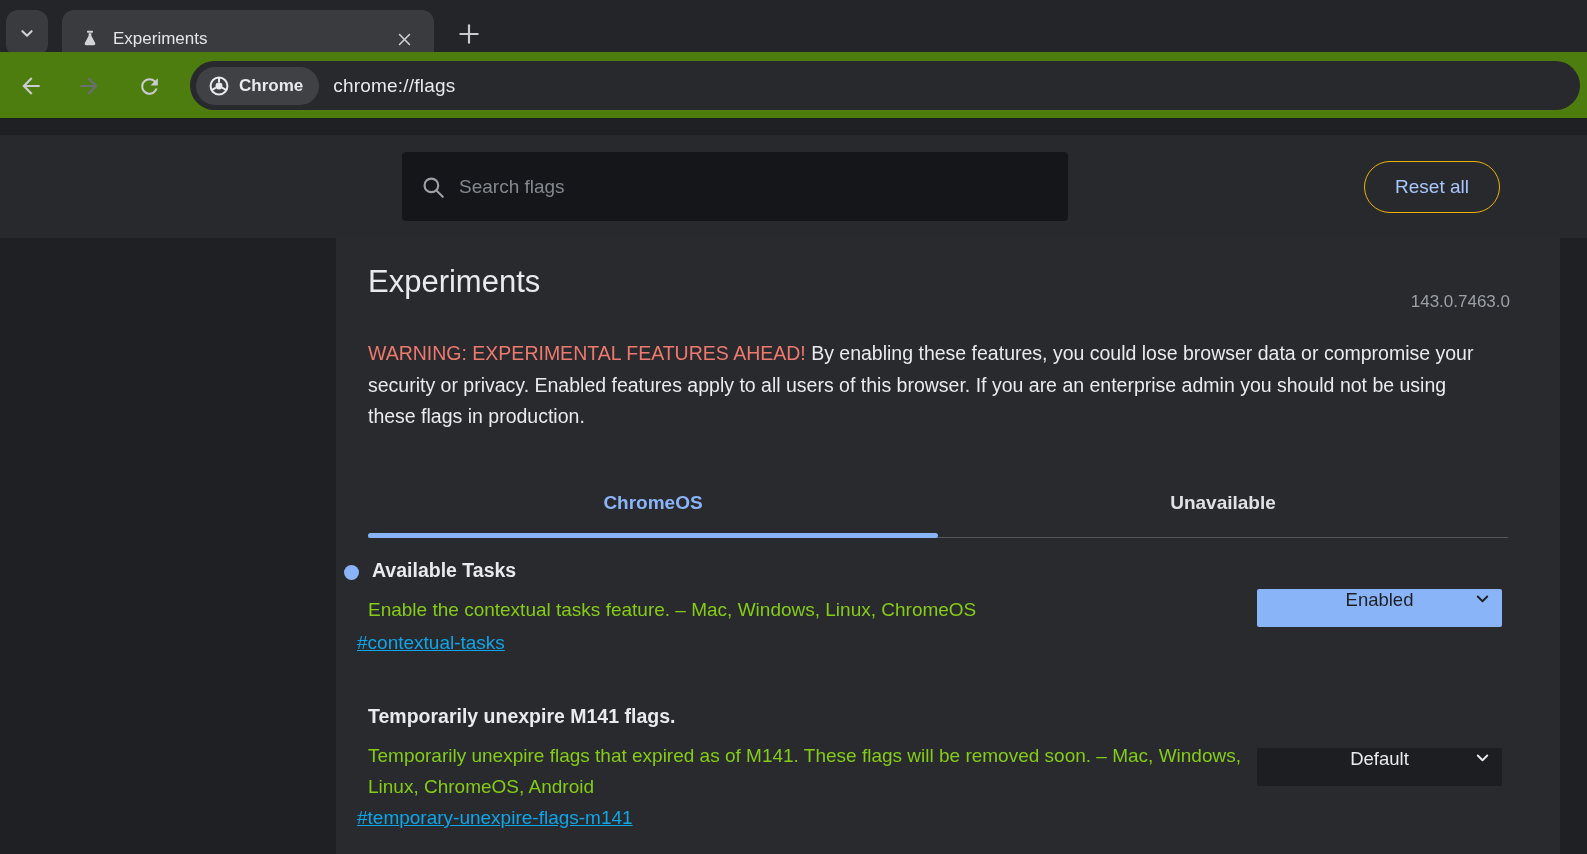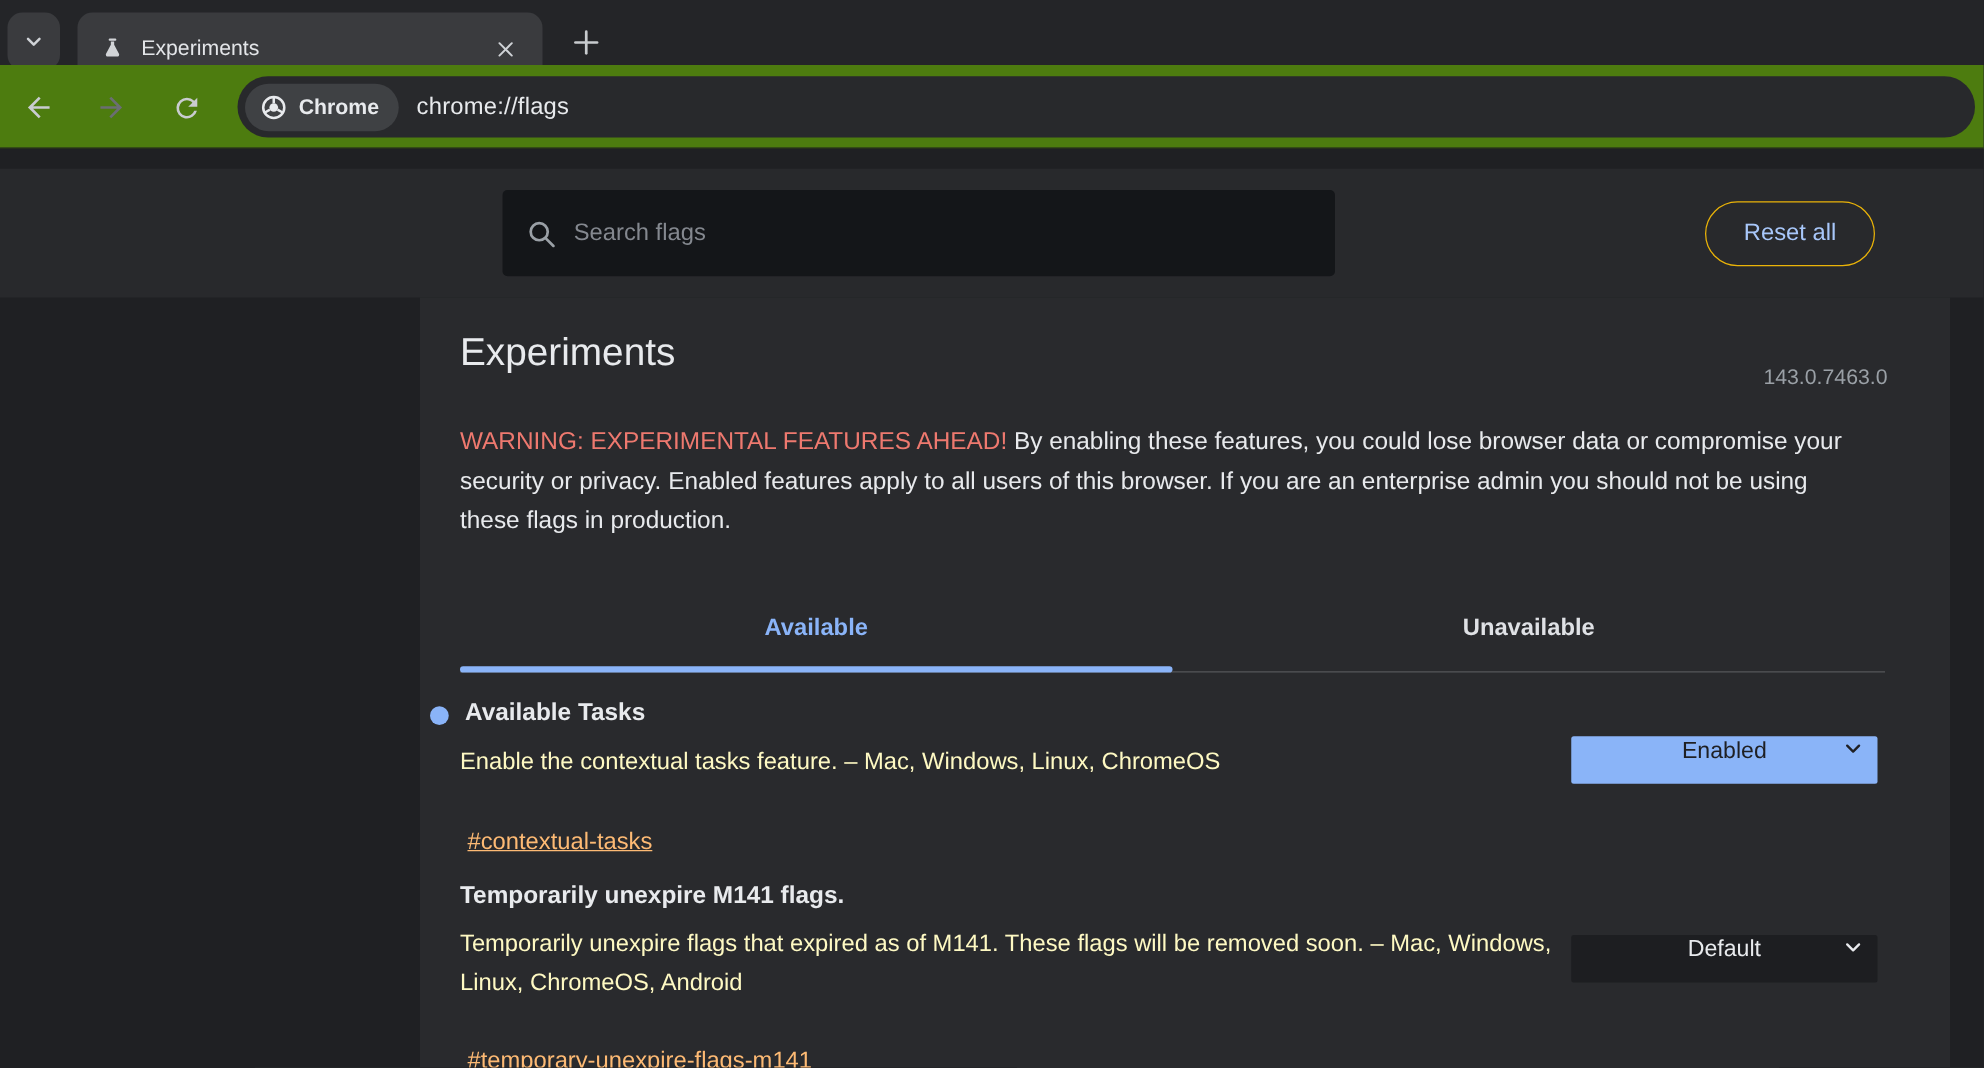--- a/index.html
+++ b/index.html
@@ -75,22 +75,22 @@
 
   .exp-tabs { position:absolute; top:250px; left:32px; width:1140px; display:flex; }
   .exp-tab { width:50%; text-align:center; font-size:19px; font-weight:bold; color:#dfe1e5; cursor:pointer; padding:4px 0; }
   .exp-tab.active { color:#8ab4f8; }
   .tab-underline-track { position:absolute; top:299px; left:32px; width:1140px; height:1px; background:#55575a; }
   .tab-underline-active { position:absolute; top:295px; left:32px; width:570px; height:5px; background:#8ab4f8; border-radius:3px; }
 
   .flag-dot { position:absolute; left:8px; top:327px; width:15px; height:15px; border-radius:50%; background:#8ab4f8; }
   .flag-name { position:absolute; left:32px; font-size:19.5px; font-weight:bold; color:#e8eaed; }
   .flag-name.with-dot { left:36px; }
-  .flag-desc { position:absolute; left:32px; font-size:19px; line-height:31px; color:#fef9c3; }
-  .flag-link { position:absolute; left:38px; font-size:19px; color:#fdba74; text-decoration:underline; cursor:pointer;margin-top:31px; }
+  .flag-desc { position:absolute; left:32px; font-size:19px; line-height:31px; color:#84cc16; }
+  .flag-link { position:absolute; left:21px; font-size:19px; color:#0ea5e9; text-decoration:underline; cursor:pointer; }
   .flag-select {
     position:absolute; right:58px; width:245px; height:38px; border-radius:2px;
     display:flex; align-items:flex-start; justify-content:center; font-size:18.5px; cursor:pointer;
   }
   .flag-select .sel-chevron { position:absolute; right:10px; }
   .sel-enabled { background:#8ab4f8; color:#1f2024; }
   .sel-default { background:#1d1e21; color:#e8eaed; }
 
   .f1-name { top:321px; }
   .f1-desc { top:356px; }
@@ -180,21 +180,21 @@
   <button class="reset-btn">Reset all</button>
 </div>
 
 <div class="content">
   <div class="page-title">Experiments</div>
   <div class="version">143.0.7463.0</div>
 
   <p class="warning"><span class="warning-red">WARNING: EXPERIMENTAL FEATURES AHEAD!</span> <span>By enabling these features, you could lose browser data or compromise your security or privacy. Enabled features apply to all users of this browser. If you are an enterprise admin you should not be using these flags in production.</span></p>
 
   <div class="exp-tabs">
-    <div class="exp-tab active">Available</div>
+    <div class="exp-tab active">ChromeOS</div>
     <div class="exp-tab">Unavailable</div>
   </div>
   <div class="tab-underline-track"></div>
   <div class="tab-underline-active"></div>
 
   <div class="flag-dot"></div>
   <div class="flag-name with-dot f1-name">Available Tasks</div>
   <div class="flag-desc f1-desc">Enable the contextual tasks feature. – Mac, Windows, Linux, ChromeOS</div>
   <a class="flag-link f1-link">#contextual-tasks</a>
   <div class="flag-select sel-enabled f1-sel">

